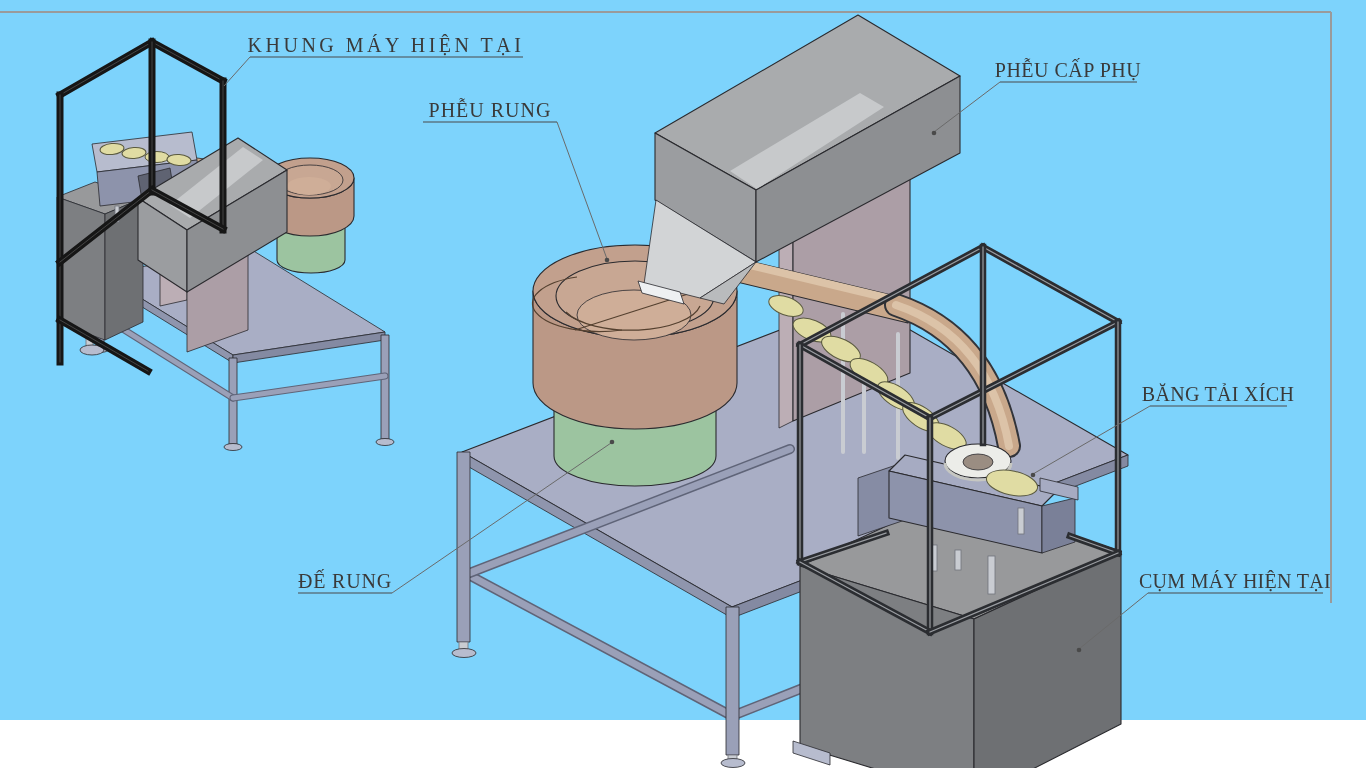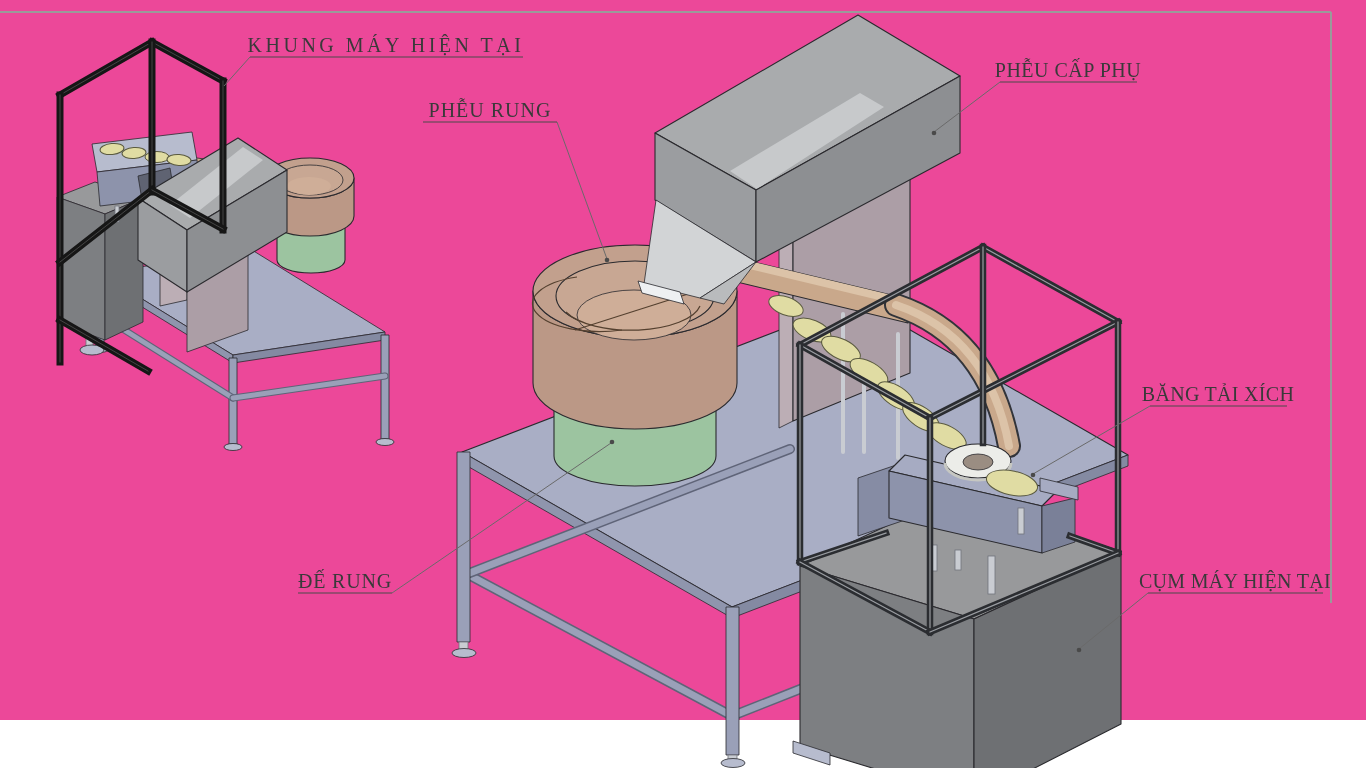--- a/index.html
+++ b/index.html
@@ -1,16 +1,16 @@
 <!DOCTYPE html>
 <html style="--table_top: #a9aec5; --table_edge: #8f95ad; --table_leg: #9aa0b8; --base_green: #9cc4a0; --bowl_outer: #c2a08d; --bowl_inner: #c8a793; --bowl_side: #bb9886; --bowl_floor: #cfae98; --hopper_light: #9b9da0; --hopper_dark: #8d8f92; --hopper_inner: #a9abad; --hopper_floor: #c7c9cb; --chute_light: #d2d4d6; --chute_mid: #b9bbbd; --column_mauve: #ac9ea6; --column_light: #bcaeb5; --box_top: #98999b; --box_front: #7d7f82; --box_right: #6e7073; --housing_top: #a6abc2; --housing_front: #8d93ab; --housing_side: #7a8098; --track_tan: #c9a88b; --track_top: #dcc3a8; --part_yellow: #e0dca3; --ring_white: #ecede9; --rod_gray: #c9ccd2; --alu_dark: #2b2d31; --alu_light: #9a9da2; --frame_black: #161616; --edge_line: #2a2a2e; --label_text: #3a3a3a; --leader: #6a6a6a; --border: #9a9a9a;"><head>
 <meta charset="utf-8">
 <style>
   html,body{margin:0;padding:0;background:#ffffff;width:1366px;height:768px;overflow:hidden;}
-  .stage{position:relative;width:1366px;height:720px;background:#ec4899;}
+  .stage{position:relative;width:1366px;height:720px;background:#7dd3fc;}
   svg{display:block;}
   
   .e{stroke:var(--edge_line,#2a2a2e);stroke-width:1.1;stroke-linejoin:round;}
   .e-thin{stroke:var(--edge_line,#2a2a2e);stroke-width:0.8;stroke-linejoin:round;}
   .ttop{fill:var(--table_top,#a9aec5);}
   .tedge{fill:var(--table_edge,#8f95ad);}
   .tedge2{fill:#848aa2;}
   .leg{fill:var(--table_leg,#9aa0b8);}
   .foot{fill:#b7bcce;}
   .rail-o{stroke:#5f6478;stroke-width:10;fill:none;stroke-linecap:round;}

